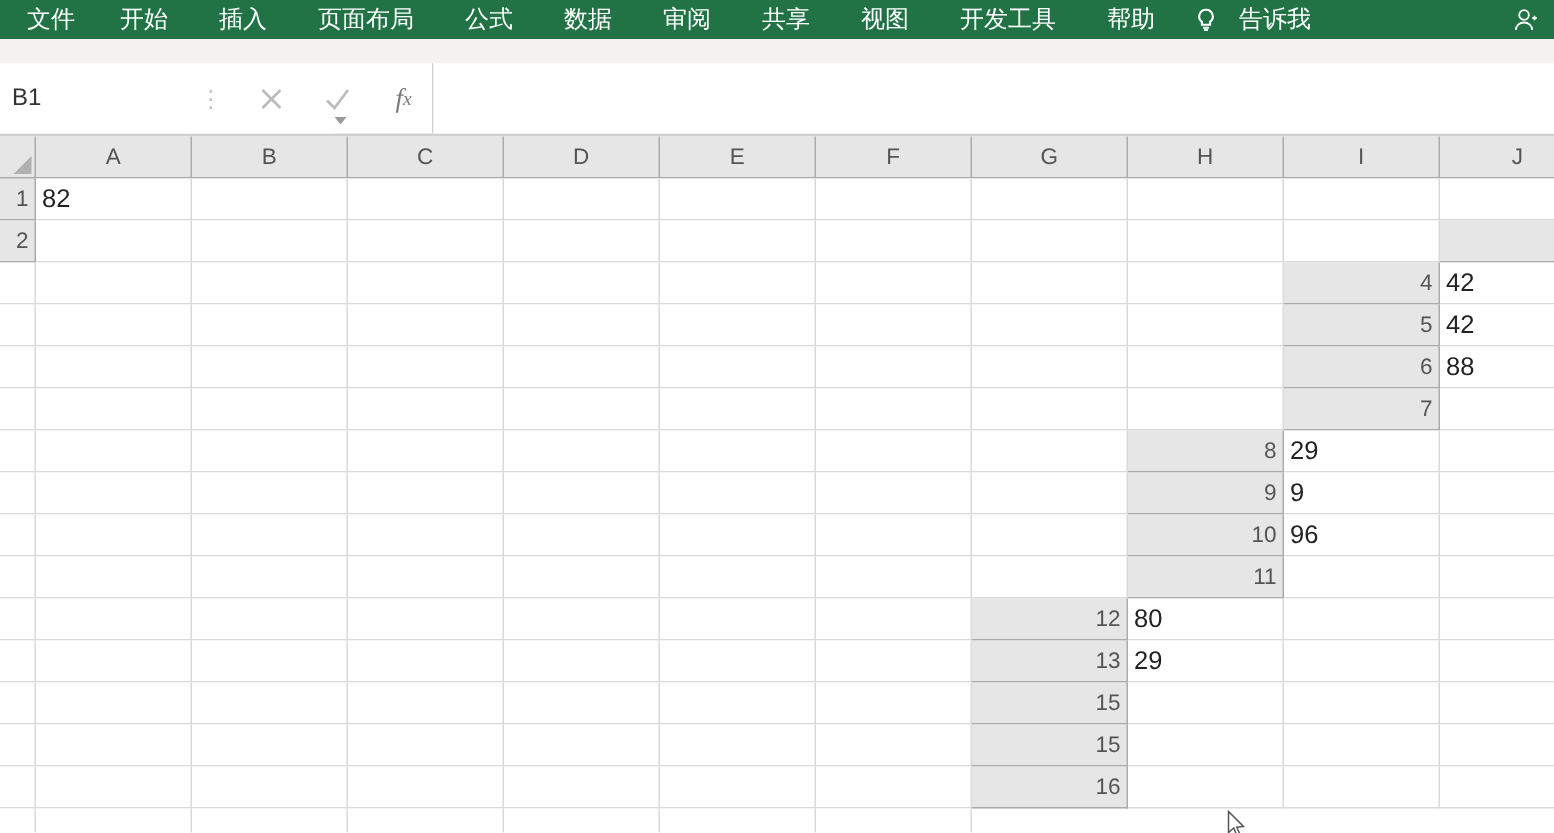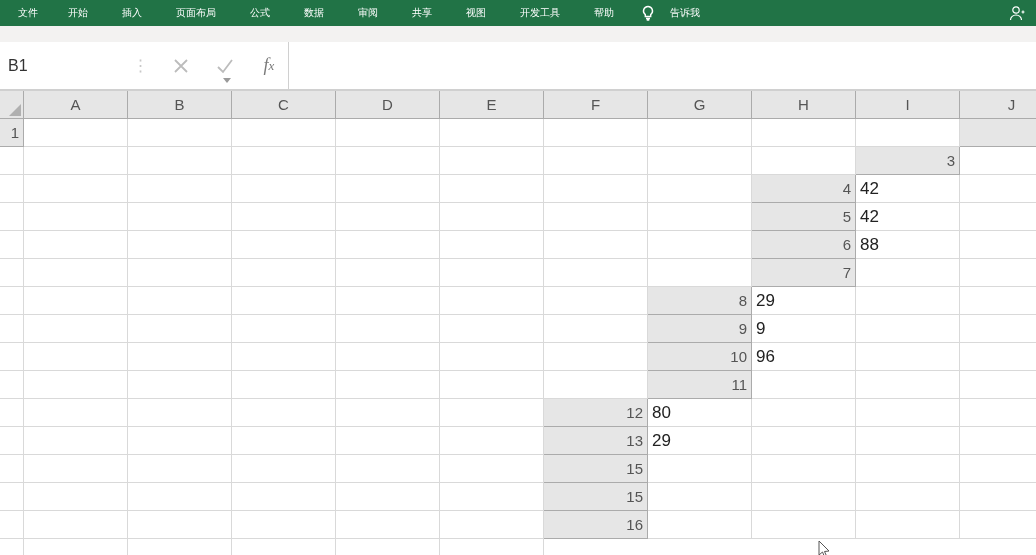--- a/index.html
+++ b/index.html
@@ -11,21 +11,21 @@
     overflow: hidden;
     background: #fff;
     color: #333;
   }
   .ribbon {
     background: #217346;
     height: 26px;
     display: flex;
     align-items: center;
     color: #fff;
-    font-size: 10px;
+    font-size: 16px;
     padding-left: 8px;
     gap: 6px;
   }
   .ribbon .tab {
     padding: 3px 14px;
     cursor: default;
     white-space: nowrap;
   }
   .ribbon .tab.file { padding-left: 10px; padding-right: 10px; }
   .ribbon .bulb {
@@ -230,20 +230,21 @@
     <div class="colhdr">B</div>
     <div class="colhdr">C</div>
     <div class="colhdr">D</div>
     <div class="colhdr">E</div>
     <div class="colhdr">F</div>
     <div class="colhdr">G</div>
     <div class="colhdr">H</div>
     <div class="colhdr">I</div>
     <div class="colhdr">J</div>
     <div class="rowhdr">1</div>
+    <div class="cell">82</div>
     <div class="cell"></div>
     <div class="cell"></div>
     <div class="cell"></div>
     <div class="cell"></div>
     <div class="cell"></div>
     <div class="cell"></div>
     <div class="cell"></div>
     <div class="cell"></div>
     <div class="cell"></div>
     <div class="rowhdr">2</div>

